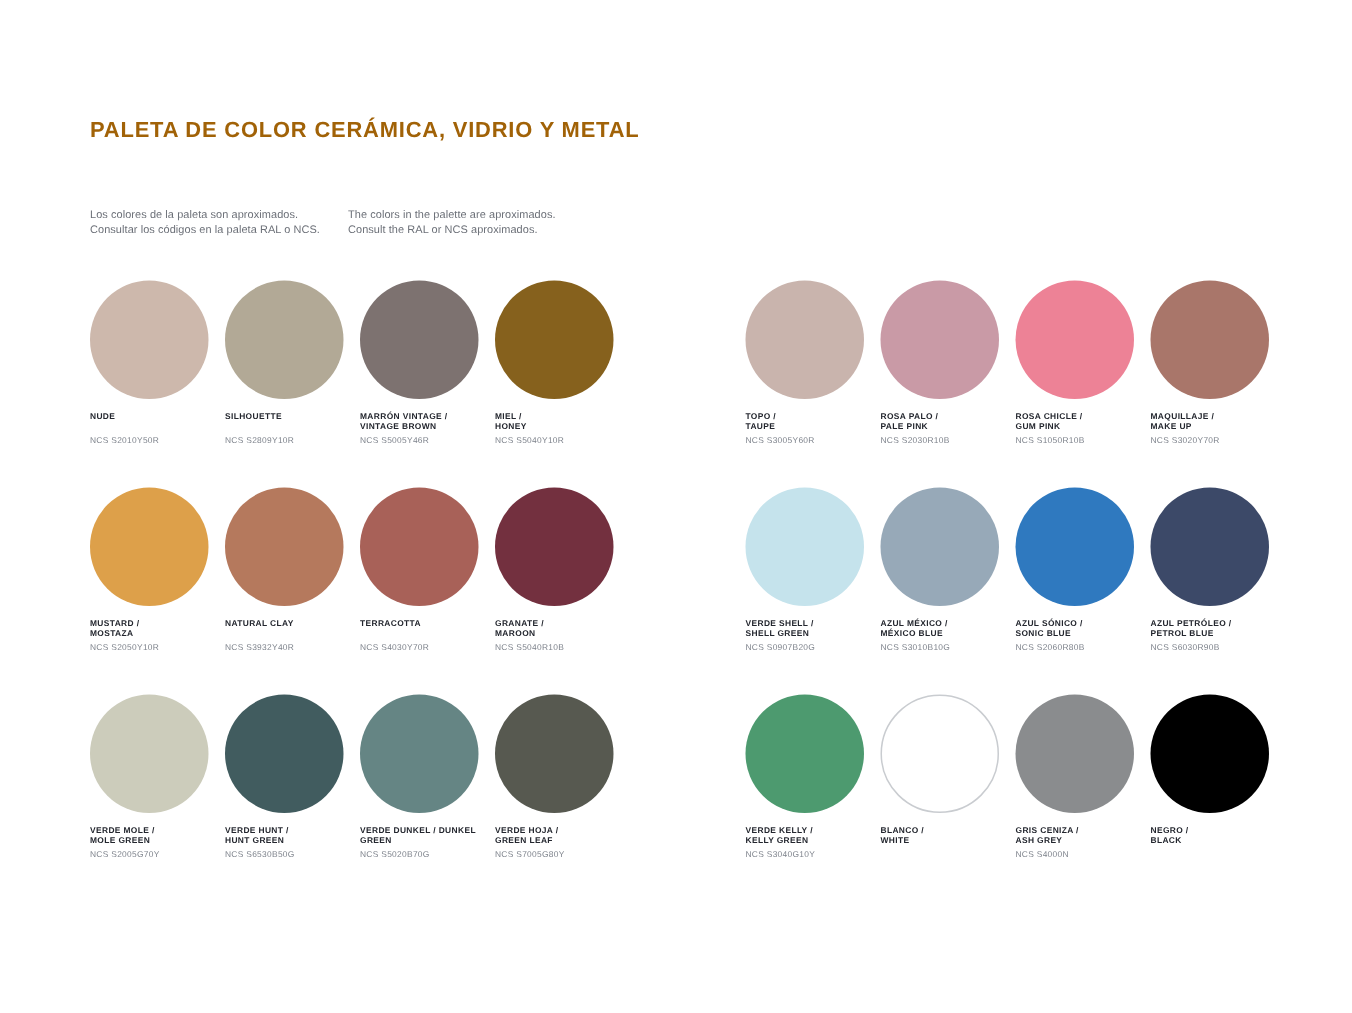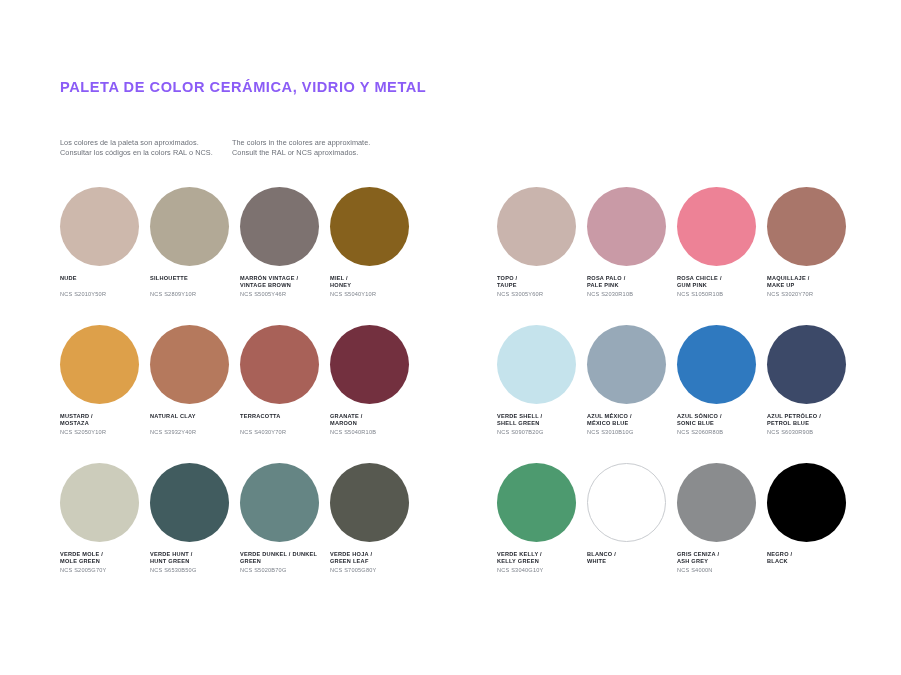--- a/index.html
+++ b/index.html
@@ -31,21 +31,21 @@
     position: absolute;
     left: 60px;
     top: 80px;
     width: 700px;
   }
   .title-line {
     font-size: 14.6px;
     font-weight: 700;
     letter-spacing: 0.55px;
     line-height: 15.5px;
-    color: #8b5cf6;
+    color: #a16207;
     white-space: nowrap;
   }
 
   .notes {
     position: absolute;
     left: 60px;
     top: 138px;
     width: 520px;
     display: flex;
   }
@@ -132,24 +132,24 @@
 
 <div class="page">
 
   <div class="header">
     <div class="title-line">PALETA DE COLOR CERÁMICA, VIDRIO Y METAL</div>
   </div>
 
   <div class="notes">
     <div class="note-col">
       <div class="note-line">Los colores de la paleta son aproximados.</div>
-      <div class="note-line">Consultar los códigos en la colors RAL o NCS.</div>
+      <div class="note-line">Consultar los códigos en la paleta RAL o NCS.</div>
     </div>
     <div class="note-col second">
-      <div class="note-line">The colors in the colores are approximate.</div>
+      <div class="note-line">The colors in the palette are aproximados.</div>
       <div class="note-line">Consult the RAL or NCS aproximados.</div>
     </div>
   </div>
 
   <div class="grid">
     <div class="group left">
         <div class="swatch-row">
           <div class="swatch">
             <div class="dot" style="background: rgb(205, 184, 172);"></div>
             <div class="labels">

